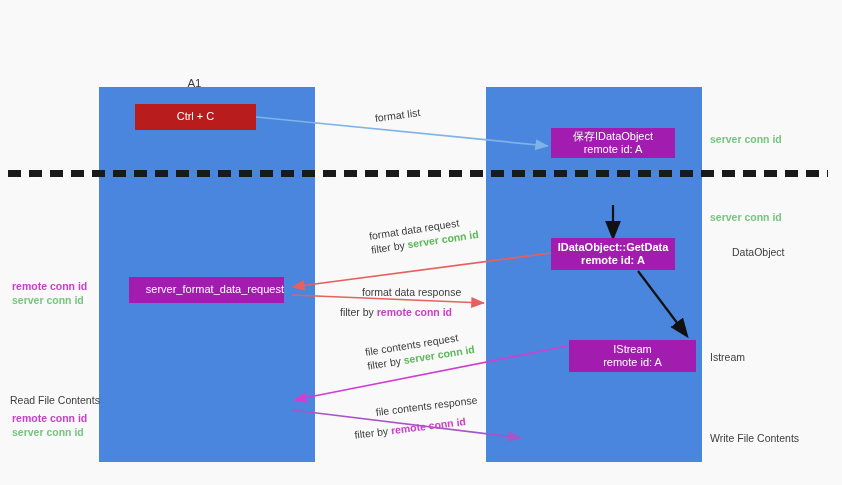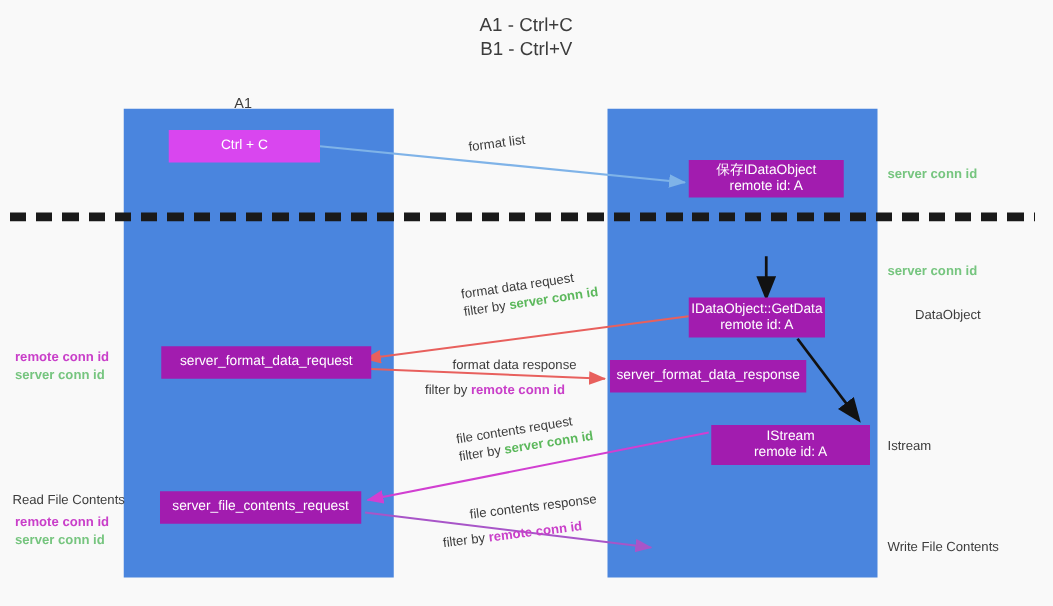--- a/index.html
+++ b/index.html
@@ -20,21 +20,21 @@
     color:#3c3c3c;
     margin-top:20px;
   }
   .panel-title .sub{display:block;text-decoration:underline;}
 
   .node{
     position:absolute;box-sizing:border-box;
     display:flex;flex-direction:column;align-items:center;justify-content:center;
     color:#ffffff;font-size:11px;line-height:13.5px;text-align:center;
   }
-  .node.green{background:#d946ef;}
+  .node.green{background:#b91c1c;}
   .node.orange{background:#a21caf;}
   .node .l2{display:block;text-align:right;}
 
   .edge-label{
     position:absolute;font-size:10.5px;line-height:14px;
     color:#3c3c3c;white-space:nowrap;
   }
   .edge-label.rot-a{transform:rotate(-7.5deg);transform-origin:left top;}
   .edge-label.rot-b{transform:rotate(-8.5deg);transform-origin:left top;}
   .edge-label.rot-c{transform:rotate(-9deg);transform-origin:left top;}
@@ -57,24 +57,20 @@
   .dashline{
     position:absolute;left:8px;top:170px;width:820px;height:7px;
     background:repeating-linear-gradient(to right,#1a1a1a 0 13px,transparent 13px 21px);
   }
 </style>
 </head>
 <body>
 
 <div id="stage">
 
-  <div class="header" style="left:0;top:11px;">
-    <div>A1 - Ctrl+C</div>
-    <div>B1 - Ctrl+V</div>
-  </div>
 
   <div class="panel-title" style="left:137px;top:57px;width:115px;">
     <span>A1</span>
     <span class="sub">remote</span>
   </div>
 
   <div class="panel" style="left:99px;top:87px;width:216px;height:375px;"></div>
   <div class="panel" style="left:486px;top:87px;width:216px;height:375px;"></div>
 
   <svg id="wires" viewBox="0 0 842 485">
@@ -116,41 +112,35 @@
   <div class="node green" style="left:135px;top:104px;width:121px;height:26px;">
     <span>Ctrl + C</span>
   </div>
 
   <div class="node orange" style="left:551px;top:128px;width:124px;height:30px;">
     <span>保存IDataObject</span>
     <span class="l2">remote id: A</span>
   </div>
 
 
-  <div class="node orange" style="left:551px;top:238px;width:109px;height:32px;">
+  <div class="node orange" style="left:551px;top:238px;width:124px;height:32px;font-weight:bold;">
     <span>IDataObject::GetData</span>
     <span class="l2">remote id: A</span>
   </div>
 
   <div class="node orange" style="left:569px;top:340px;width:127px;height:32px;">
     <span>IStream</span>
     <span class="l2">remote id: A</span>
   </div>
 
-  <div class="node orange" style="left:129px;top:277px;width:168px;height:26px;">
+  <div class="node orange" style="left:129px;top:277px;width:155px;height:26px;align-items:flex-end;">
     <span>server_format_data_request</span>
   </div>
 
-  <div class="node orange" style="left:488px;top:288px;width:157px;height:26px;">
-    <span>server_format_data_response</span>
-  </div>
 
-  <div class="node orange" style="left:128px;top:393px;width:161px;height:26px;">
-    <span>server_file_contents_request</span>
-  </div>
 
 
   <div class="edge-label rot-a" style="left:374px;top:111px;">
     <span>format list</span>
   </div>
 
   <div class="edge-label rot-b" style="left:368px;top:229px;">
     <div><span>format data request</span></div>
     <div>
       <span>filter by </span><span class="green-t">server conn id</span>

